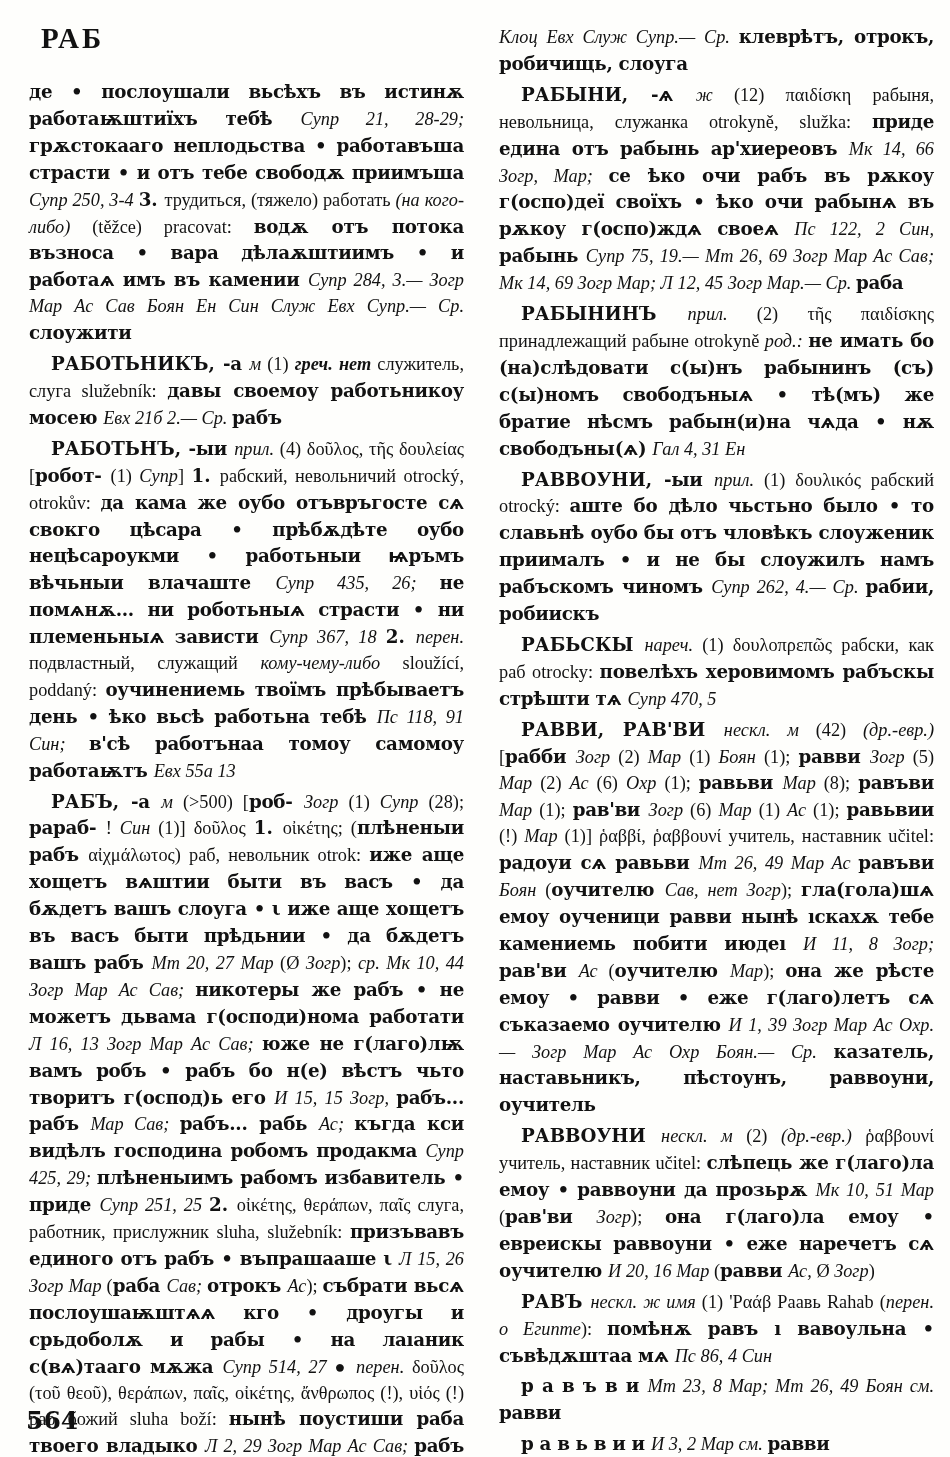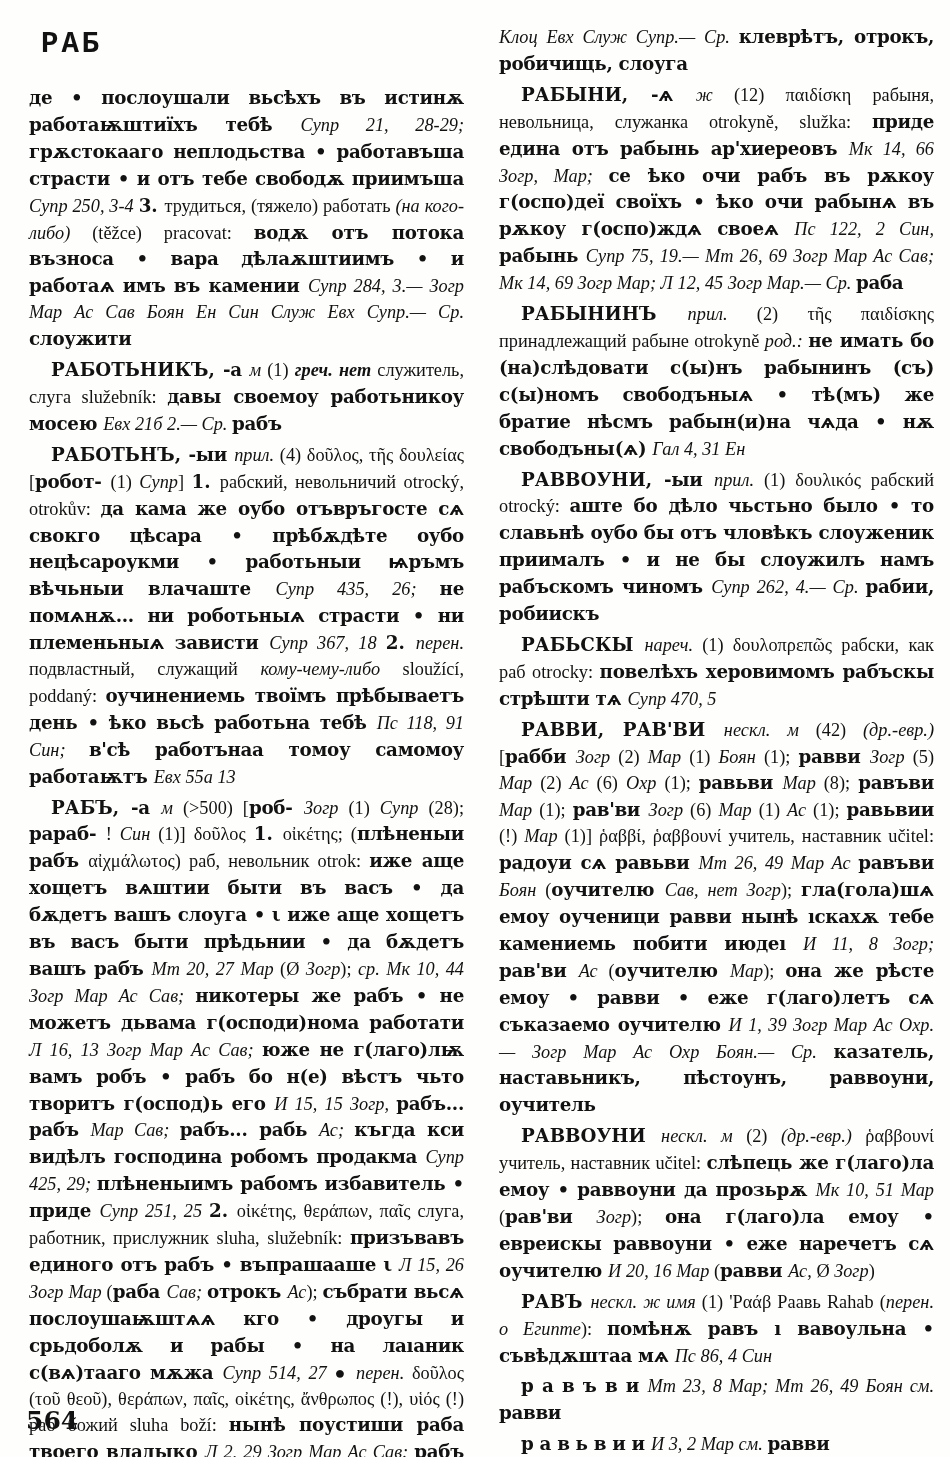--- a/index.html
+++ b/index.html
@@ -4,23 +4,23 @@
 <style>
   html,body { margin:0; padding:0; background:#e8e8e4; }
   .page {
     position:relative; width:950px; height:1457px; margin:0 auto;
     background:#fefefc; color:#121212; overflow:hidden;
     font-family:"Liberation Serif","DejaVu Serif","DejaVu Sans",serif;
   }
   .columns { display:flex; gap:27px; padding:20px 12px 0 25px; }
   .col { width:443px; }
   .col-header {
-    font-family:Liberation Mono, monospace;
+    font-family:Liberation Serif, serif;
     font-weight:700; font-size:29px; letter-spacing:3px;
-    margin:8px 0 24px 16px;
+    margin:2px 0 24px 16px;
   }
   .para {
     margin:4px; font-size:18.3px; line-height:25.9px;
     text-align:justify; text-justify:inter-word;
   }
   .para.ind { text-indent:22px; }
   
   .c  { font-family:"DejaVu Serif","DejaVu Sans",serif; font-weight:700; letter-spacing:-0.3px; } 
   .r  { }
   .i  { font-style:italic; }

